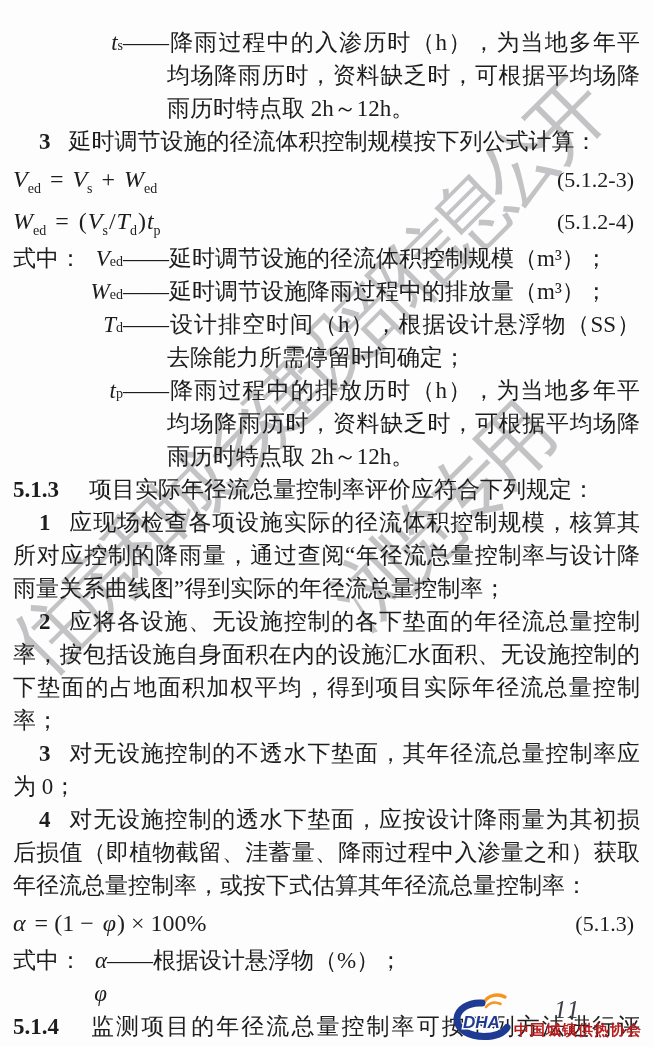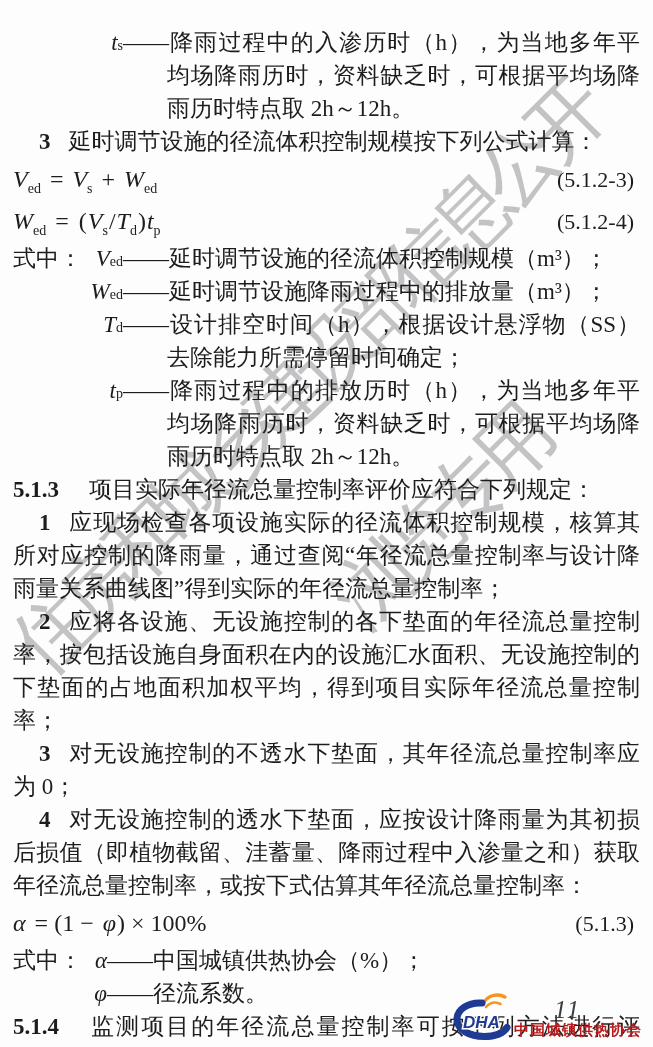--- a/index.html
+++ b/index.html
@@ -160,27 +160,26 @@
       <span class="formula"><i>α</i><span class="op">= (1 −</span><i>φ</i><span class="tight">) × 100%</span></span>
       <span class="eq-num">(5.1.3)</span>
     </div>
 
     <div class="defs2">
       <div class="def-row">
         <span class="def-left">
             <span class="lbl">式中：</span>
             <i>α</i>
           </span>
-        <span class="def-text"><span class="dash">——</span><span>中国城镇供热协会（%）；</span></span>
+        <span class="def-text"><span class="dash">——</span><span>根据设计悬浮物（%）；</span></span>
       </div>
       <div class="def-row">
         <span class="def-left">
             <i>φ</i>
           </span>
-        <span class="def-text"><span class="dash">——</span><span>径流系数。</span></span>
       </div>
     </div>
 
     <p class="clause"><b>5.1.4</b><span>监测项目的年径流总量控制率可按下列方法进行评价：</span></p>
 
   </div>
 
   <div class="pagenum">11</div>
 
   <div class="logo">

